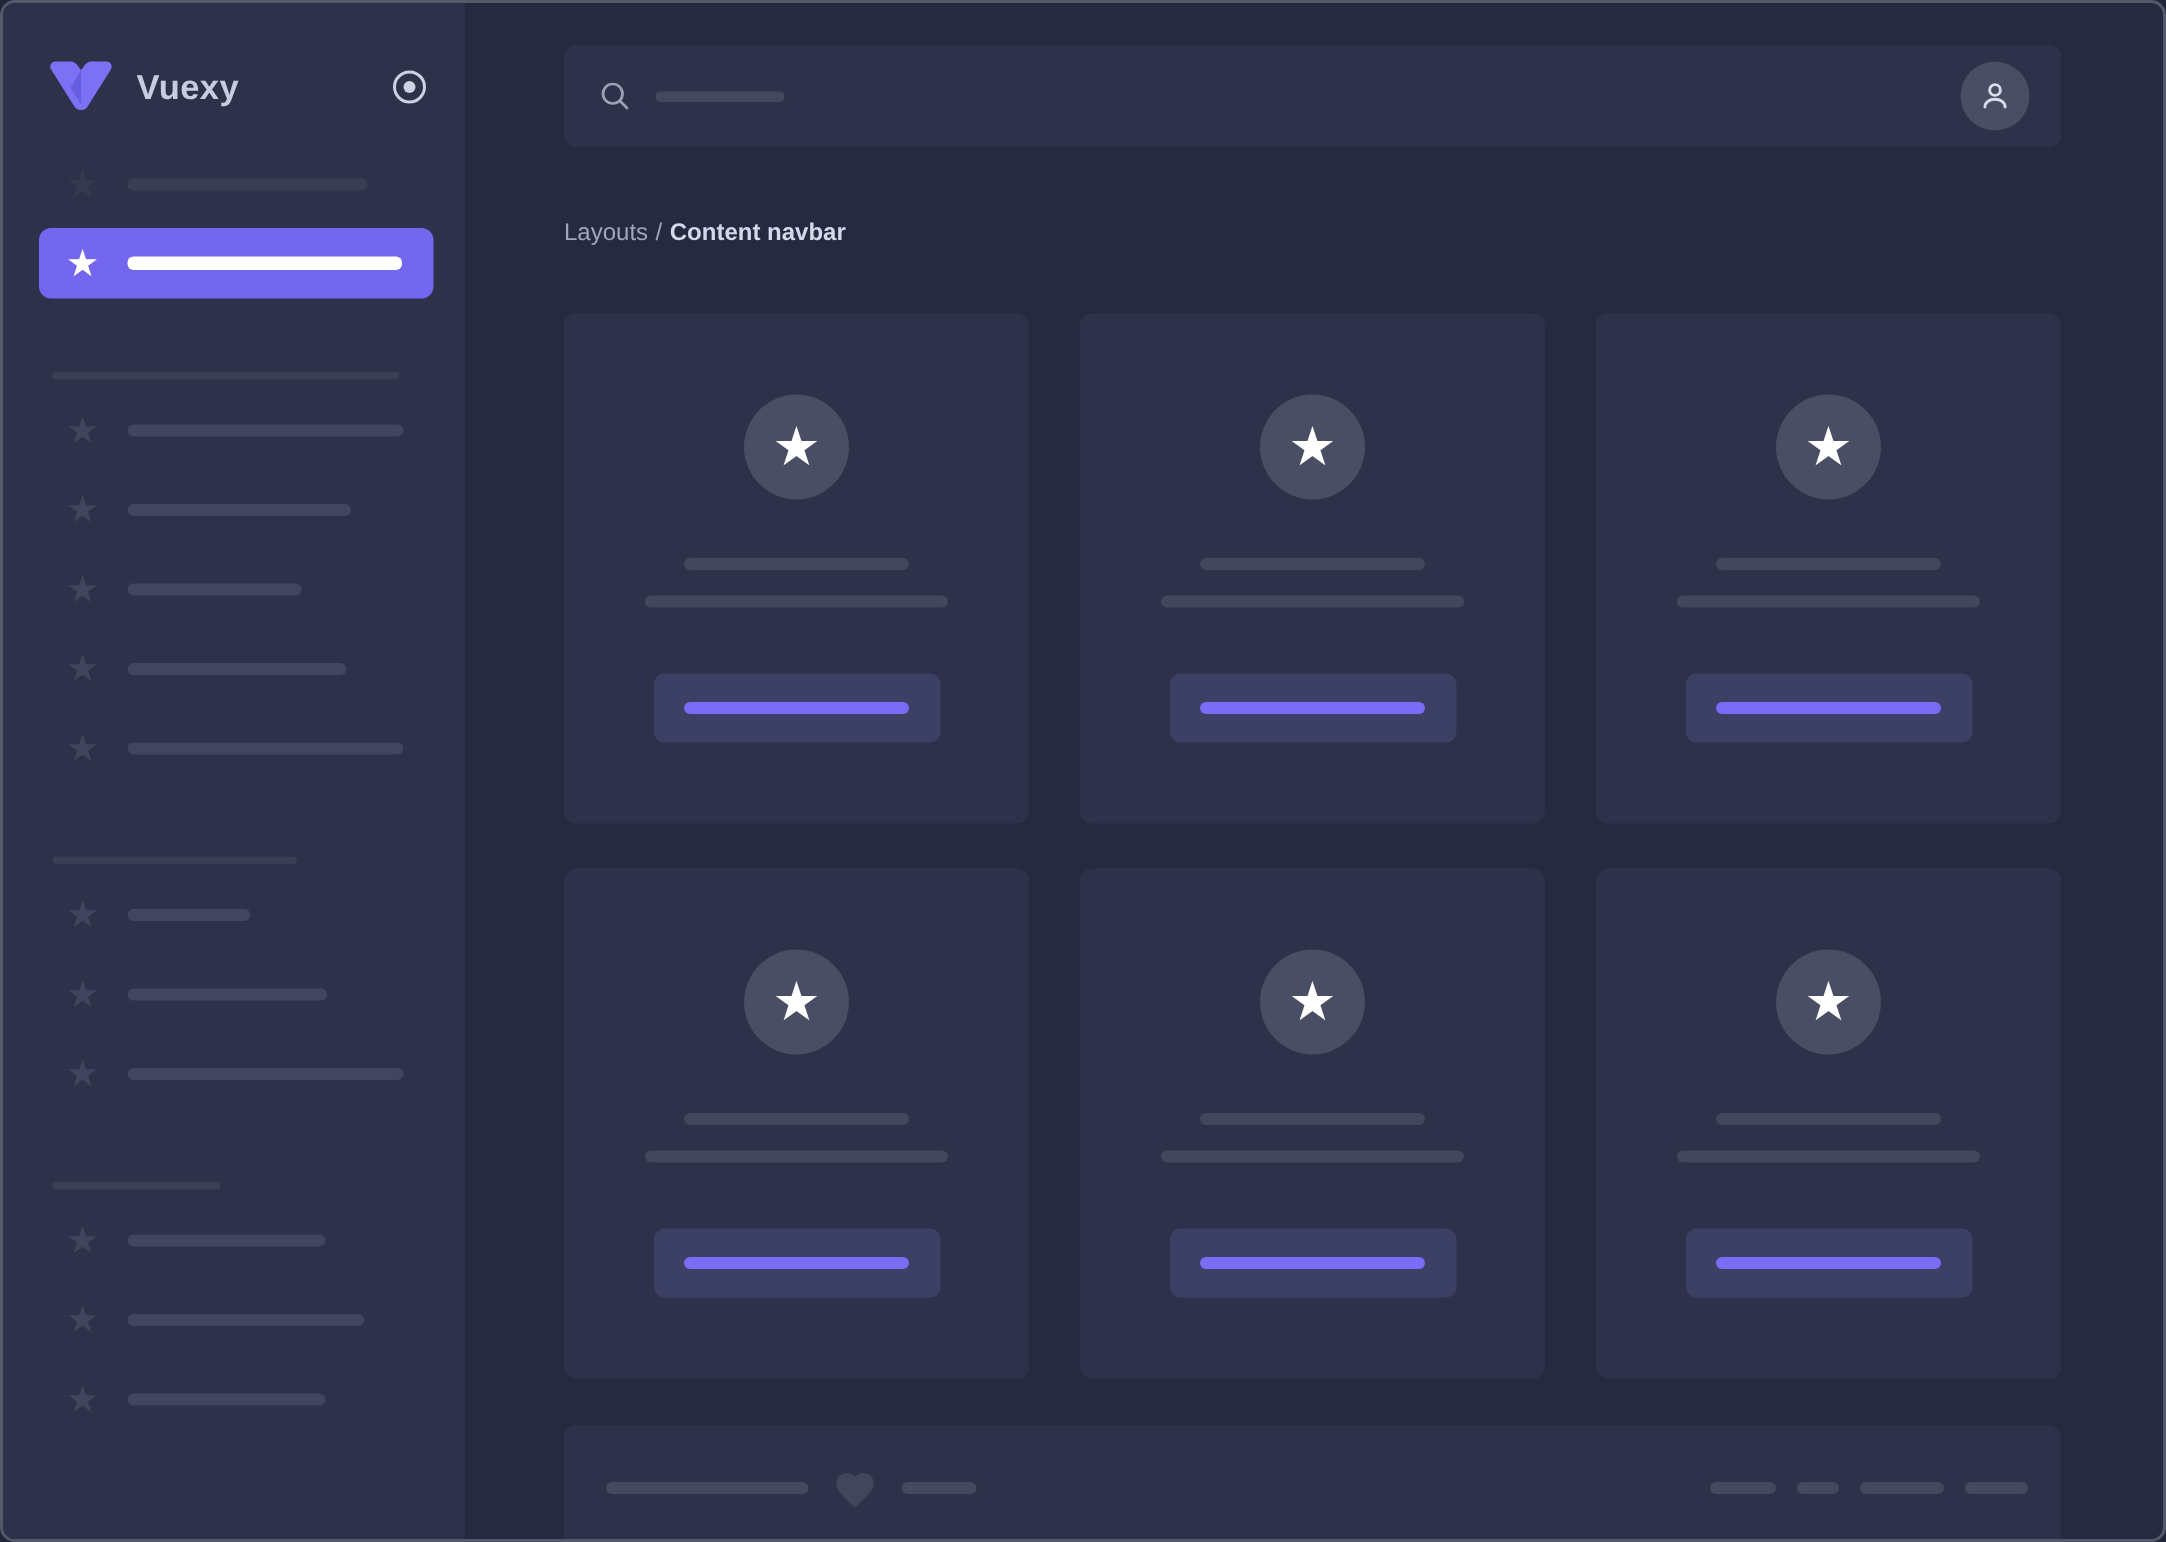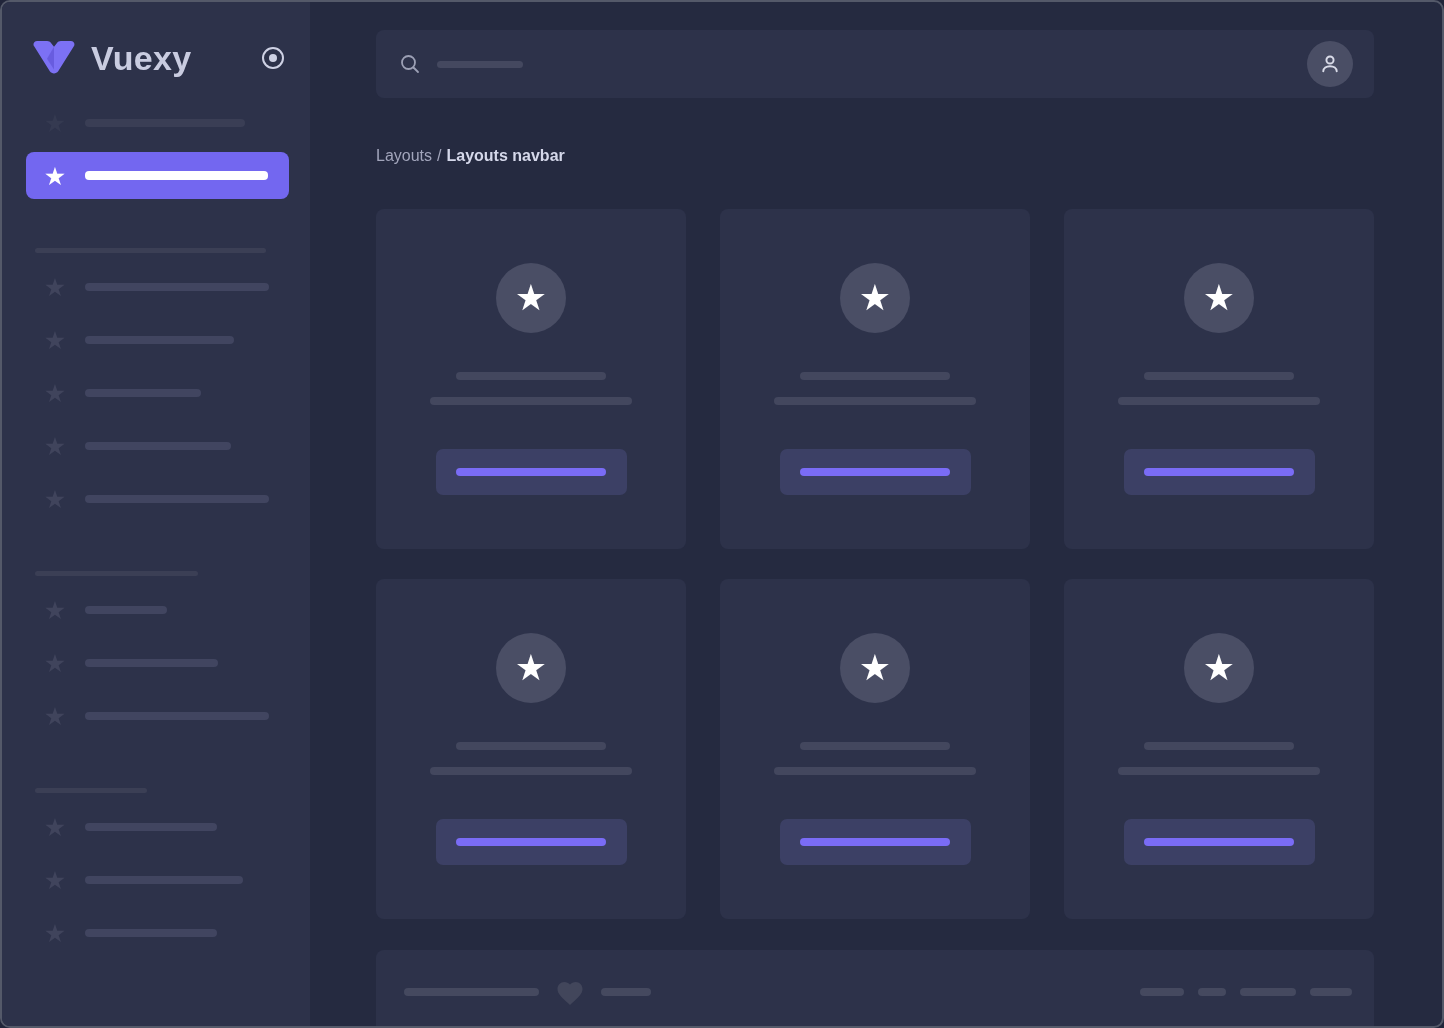--- a/index.html
+++ b/index.html
@@ -25,21 +25,21 @@
   html,body{background:#21253a;font-family:"Liberation Sans","DejaVu Sans",sans-serif;}
   .app{
     position:relative;width:1444px;height:1028px;
     border:2px solid var(--frame);border-radius:10px;overflow:hidden;
     background:var(--page-bg);display:flex;
   }
   
   .sidebar{width:308px;flex-shrink:0;background:var(--panel-bg);}
   .brand{display:flex;align-items:center;height:48px;padding:0 26px 0 28px;margin-top:32px;}
   .logo svg{width:48px;height:40px;display:block;}
-  .brand-name{font-size:34px;font-weight:700;color:var(--text-bright);margin-left:13px;letter-spacing:.3px;}
+  .brand-name{font-size:23px;font-weight:700;color:var(--text-bright);margin-left:13px;letter-spacing:.3px;}
   .toggle{margin-left:auto;width:22px;height:22px;border:2px solid var(--icon-light);border-radius:50%;position:relative;cursor:pointer;}
   .toggle .dot{position:absolute;inset:0;margin:auto;width:8px;height:8px;border-radius:50%;background:var(--icon-light);}
   .nav{margin-top:14px;}
   .nav-row{height:53px;display:flex;align-items:center;padding-left:40px;}
   .star{font-size:25px;line-height:24px;color:var(--star);width:26px;text-align:center;flex-shrink:0;}
   .star.white{color:#fff;}
   .bar{height:8px;border-radius:4px;background:var(--bar);display:inline-block;flex-shrink:0;}
   .nav-row .bar{margin-left:17px;}
   .nav-row.dim .star{color:var(--star-dim);}
   .nav-row.dim .bar{background:var(--bar-dim);}
@@ -179,21 +179,21 @@
       <span class="bar" id="search-bar" style="width: 86px;"></span>
       <span class="avatar">
         <svg viewBox="0 0 24 24" fill="none" stroke="#dadce9" stroke-width="1.8" aria-hidden="true">
           <circle cx="12" cy="8.3" r="3.3"></circle>
           <path d="M5.8 18.8c0-2.9 2.8-4.8 6.2-4.8s6.2 1.9 6.2 4.8" stroke-linecap="round"></path>
         </svg>
       </span>
     </header>
 
     <div class="breadcrumb">
-      <span class="bc-parent">Layouts</span><span class="bc-sep">/</span><span class="bc-current">Layouts navbar</span>
+      <span class="bc-parent">Layouts</span><span class="bc-sep">/</span><span class="bc-current">Content navbar</span>
     </div>
 
     <section class="grid" id="grid">
         <div class="card">
           <div class="card-circle">
             <span class="star white">★</span>
           </div>
           <span class="bar line line1" style="width: 150px;"></span>
           <span class="bar line line2" style="width: 202px;"></span>
           <div class="card-btn">

